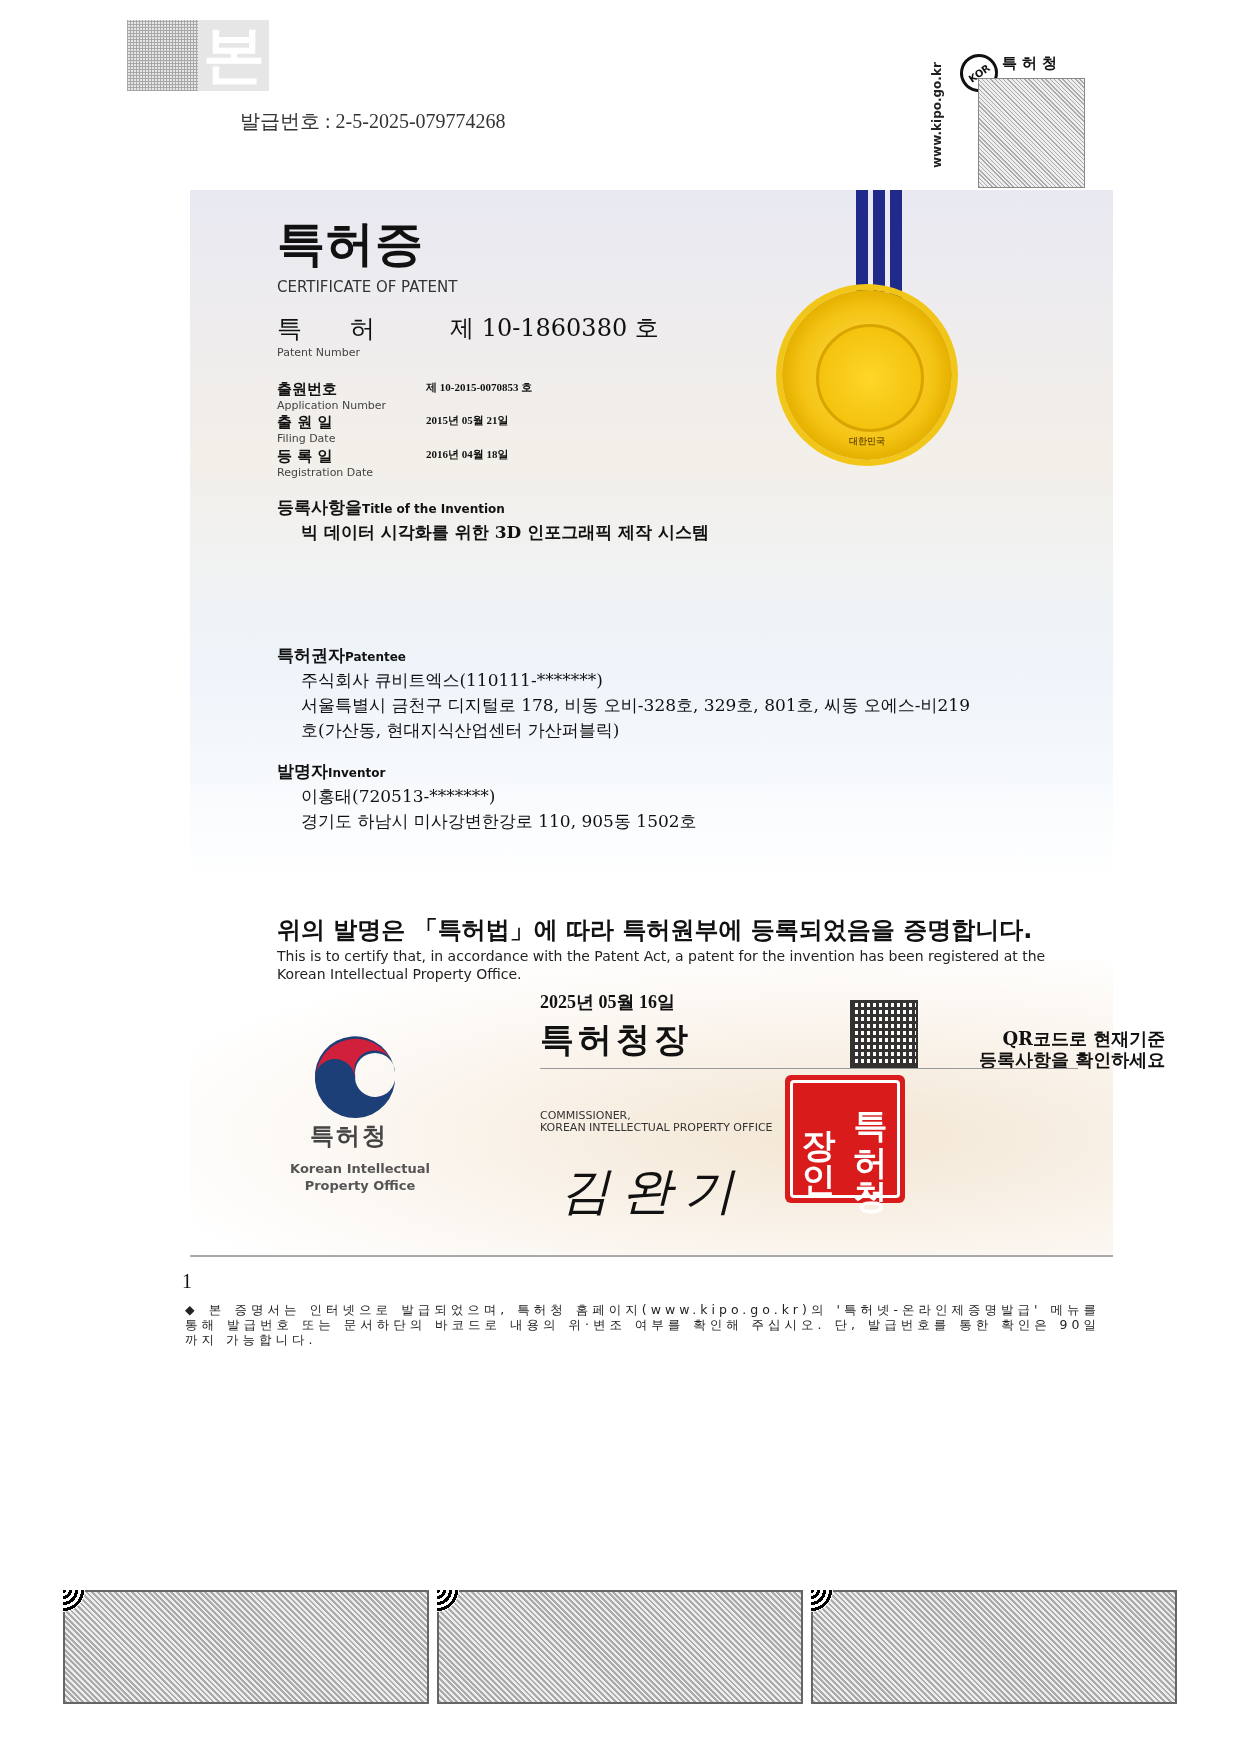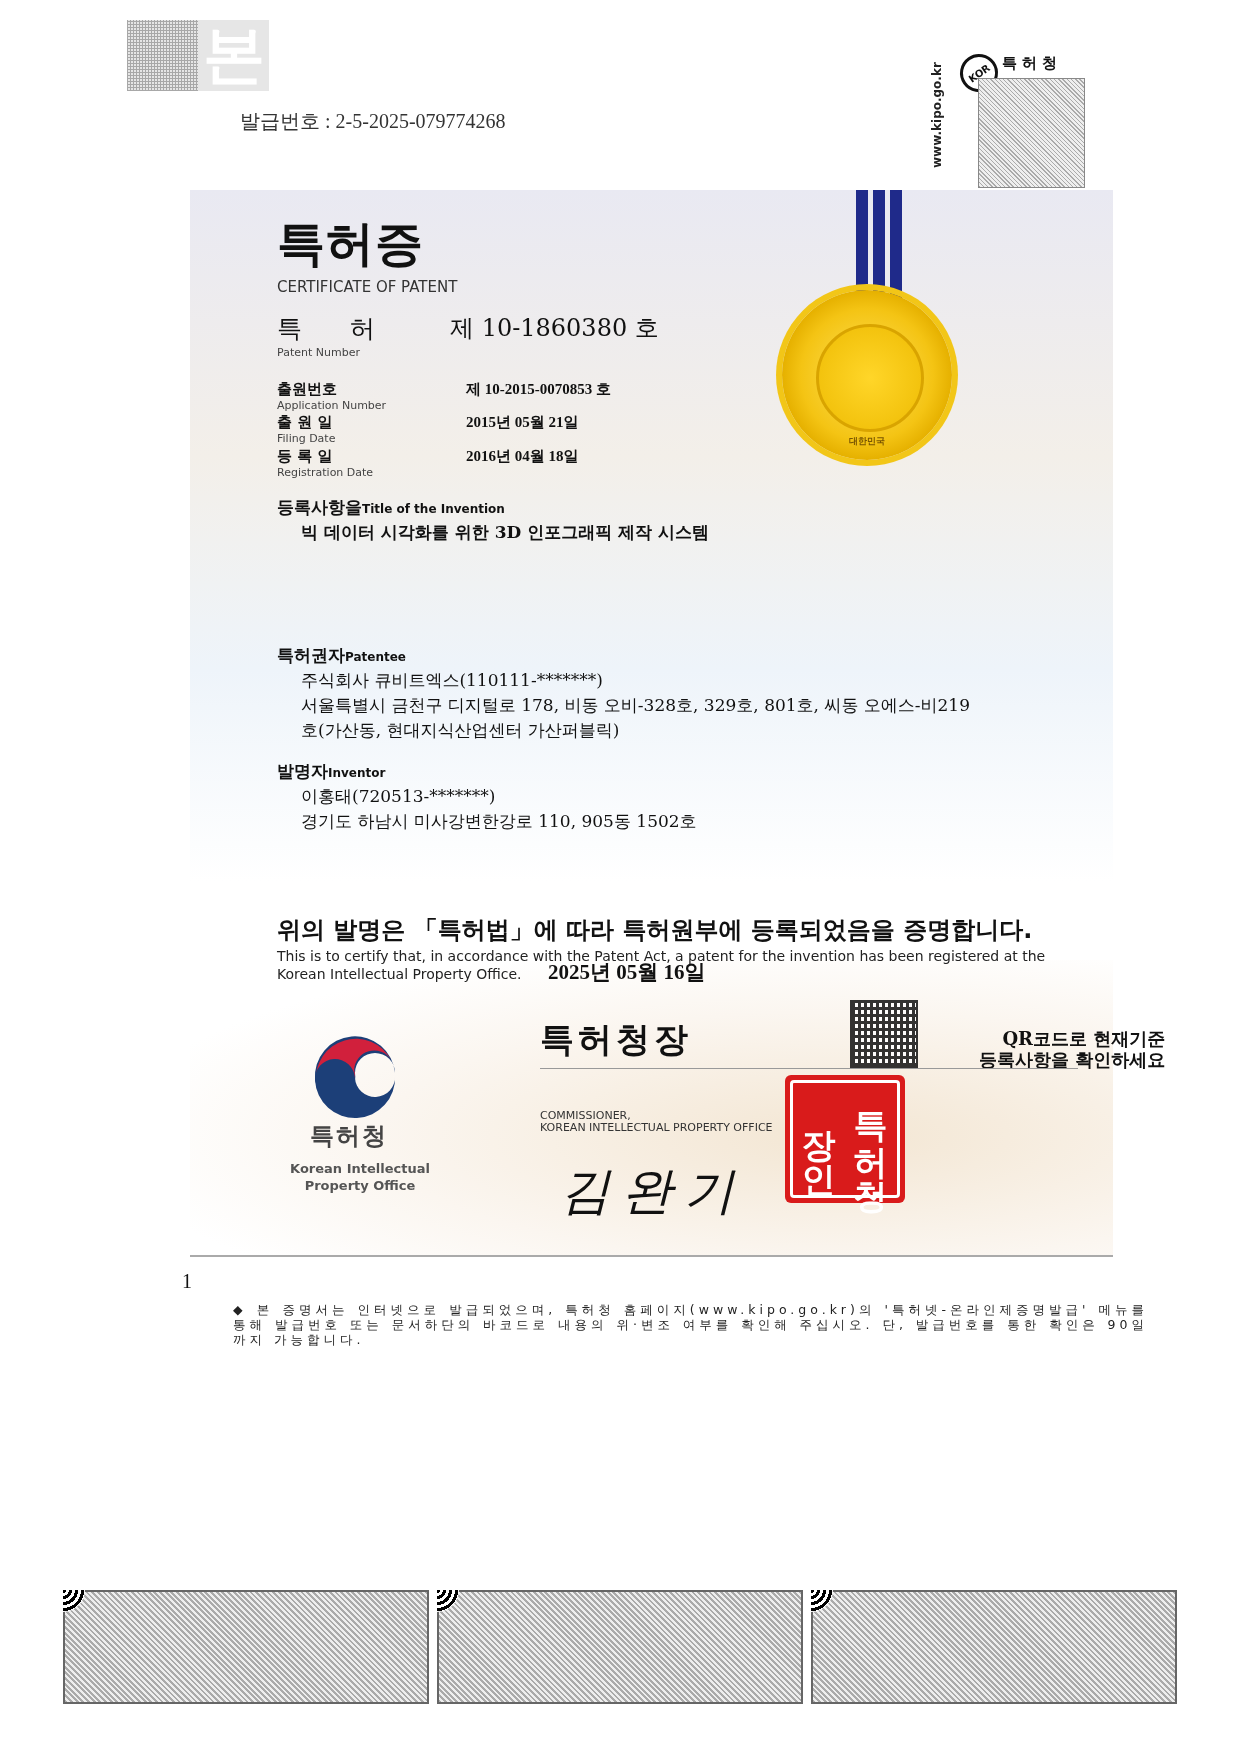--- a/index.html
+++ b/index.html
@@ -28,53 +28,53 @@
       background: linear-gradient(180deg, #e9e9f2 0%, #f3efe9 25%, #eef4fa 45%, #ffffff 65%, #ffffff 78%, #fbf7f2 100%); }
   .cert-bg-lower { left:190px; top:960px; width:923px; height:295px;
       background: radial-gradient(ellipse at 70% 60%, #f3e6d3 0%, #fbf6f0 50%, #ffffff 80%); }
   .cert-line { left:190px; top:1255px; width:923px; height:2px; background:#aaa; }
   .title-ko { left:277px; top:212px; font-size:48px; font-weight:bold; letter-spacing:1px; }
   .title-en { left:277px; top:278px; font-size:15px; color:#333; }
   .pn-label { left:277px; top:312px; font-size:25px; font-family:"DejaVu Sans",sans-serif; letter-spacing:48px; }
   .pn-value { left:450px; top:312px; font-size:24px; font-family:"DejaVu Serif",serif; }
   .sub-en { font-size:11px; color:#444; }
   .field-label { font-size:15px; font-weight:bold; font-family:"DejaVu Serif",serif; }
-  .field-value { left:466px; font-size:15px; font-weight:bold; font-family:"Liberation Serif",serif; }
+  .field-value { left:426px; font-size:11px; font-weight:bold; font-family:"Liberation Serif",serif; }
   .section-label { font-size:17px; font-weight:bold; font-family:"DejaVu Serif",serif; }
   .section-label small { font-size:12px; font-weight:bold; font-family:"DejaVu Sans",sans-serif; }
   .body-line { left:277px; font-size:17px; font-family:"DejaVu Serif",serif; white-space:nowrap;margin-left:24px; }
   .certify-ko { left:277px; top:914px; font-size:24px; font-weight:bold; font-family:"DejaVu Sans",sans-serif; }
   .certify-en { left:277px; top:947px; width:800px; font-size:14px; color:#222; line-height:18px; }
   
   .ribbon { width:12px; height:110px; background:#1f2a8a; top:190px; }
   .medal { left:782px; top:290px; width:170px; height:170px; border-radius:50%;
       background: radial-gradient(circle, #ffe15a 0%, #f4c414 55%, #e6b100 70%, #f6d23a 78%, #e4b00a 100%);
       box-shadow: 0 0 0 6px #f2c618; }
   .medal-inner { position:absolute; left:34px; top:34px; width:102px; height:102px; border-radius:50%;
       border:3px solid #d9a400; background: radial-gradient(circle,#ffd629 0%,#f3c30e 70%); }
   .medal-text { position:absolute; left:0; right:0; bottom:12px; text-align:center; font-size:9px; color:#7a5600; font-weight:bold; }
   
   .kipo-logo { left:295px; top:1018px; width:120px; height:120px; }
   .kipo-logo-ko { left:310px; top:1120px; font-size:24px; font-weight:bold; color:#444; letter-spacing:2px; }
   .kipo-logo-en { left:285px; top:1160px; width:150px; text-align:center; font-size:13px; font-weight:bold; color:#555; line-height:17px; }
-  .issue-date { left:540px; top:958px; font-size:21px; font-family:"Liberation Serif",serif; font-weight:bold;margin-left:8px; }
+  .issue-date { left:540px; top:990px; font-size:18px; font-family:"Liberation Serif",serif; font-weight:bold; }
   .qr { left:850px; top:1000px; width:64px; height:64px; background:#fff;
       background-image: repeating-linear-gradient(90deg,#111 0 3px,transparent 3px 6px),
                         repeating-linear-gradient(0deg,#111 0 3px,transparent 3px 7px); opacity:.85; border:2px solid #111; }
   .qr-text { left:932px; top:1028px; font-size:18px; font-weight:bold; font-family:"DejaVu Serif",serif; text-align:right; line-height:21px;margin-left:47px; }
   .sig-line { left:540px; top:1068px; width:538px; height:1px; background:#999; }
   .commissioner-ko { left:540px; top:1017px; font-size:34px; font-weight:bold; letter-spacing:4px; }
   .commissioner-en { left:540px; top:1110px; font-size:11px; color:#333; line-height:12px; }
   .signature { left:560px; top:1158px; font-size:50px; font-family:"DejaVu Serif",serif; font-style:italic; color:#111; letter-spacing:12px; }
   .seal { left:785px; top:1075px; width:120px; height:128px; background:#d91b1b; border-radius:6px;
       display:flex; align-items:center; justify-content:center; }
   .seal-inner { width:104px; height:112px; border:3px solid #fff; border-radius:4px; color:#fff; font-size:34px; font-weight:bold;
       line-height:52px; text-align:center; writing-mode:vertical-rl; }
   .page-num { left:182px; top:1270px; font-size:20px; font-family:"Liberation Serif",serif; }
-  .notice { left:185px; top:1302px; width:915px; font-size:12.5px; color:#222; letter-spacing:4px; line-height:15px; text-align:justify;margin-left:48px; }
+  .notice { left:185px; top:1302px; width:915px; font-size:12.5px; color:#222; letter-spacing:4px; line-height:15px; text-align:justify; }
   .barcode { top:1590px; width:362px; height:110px; border:2px solid #666;
       background-image: repeating-linear-gradient(45deg,#aaa 0 2px,#eee 2px 4px),
                         repeating-linear-gradient(-45deg,#999 0 1px,transparent 1px 5px); }
   .barcode-mark { position:absolute; left:-2px; top:-2px; width:22px; height:22px; border-radius:0 0 22px 0;
       background: repeating-radial-gradient(circle at 0 0, #000 0 3px, #fff 3px 6px); }
 </style>
 </head>
 <body>
 
 <div class="abs copy-stamp">

